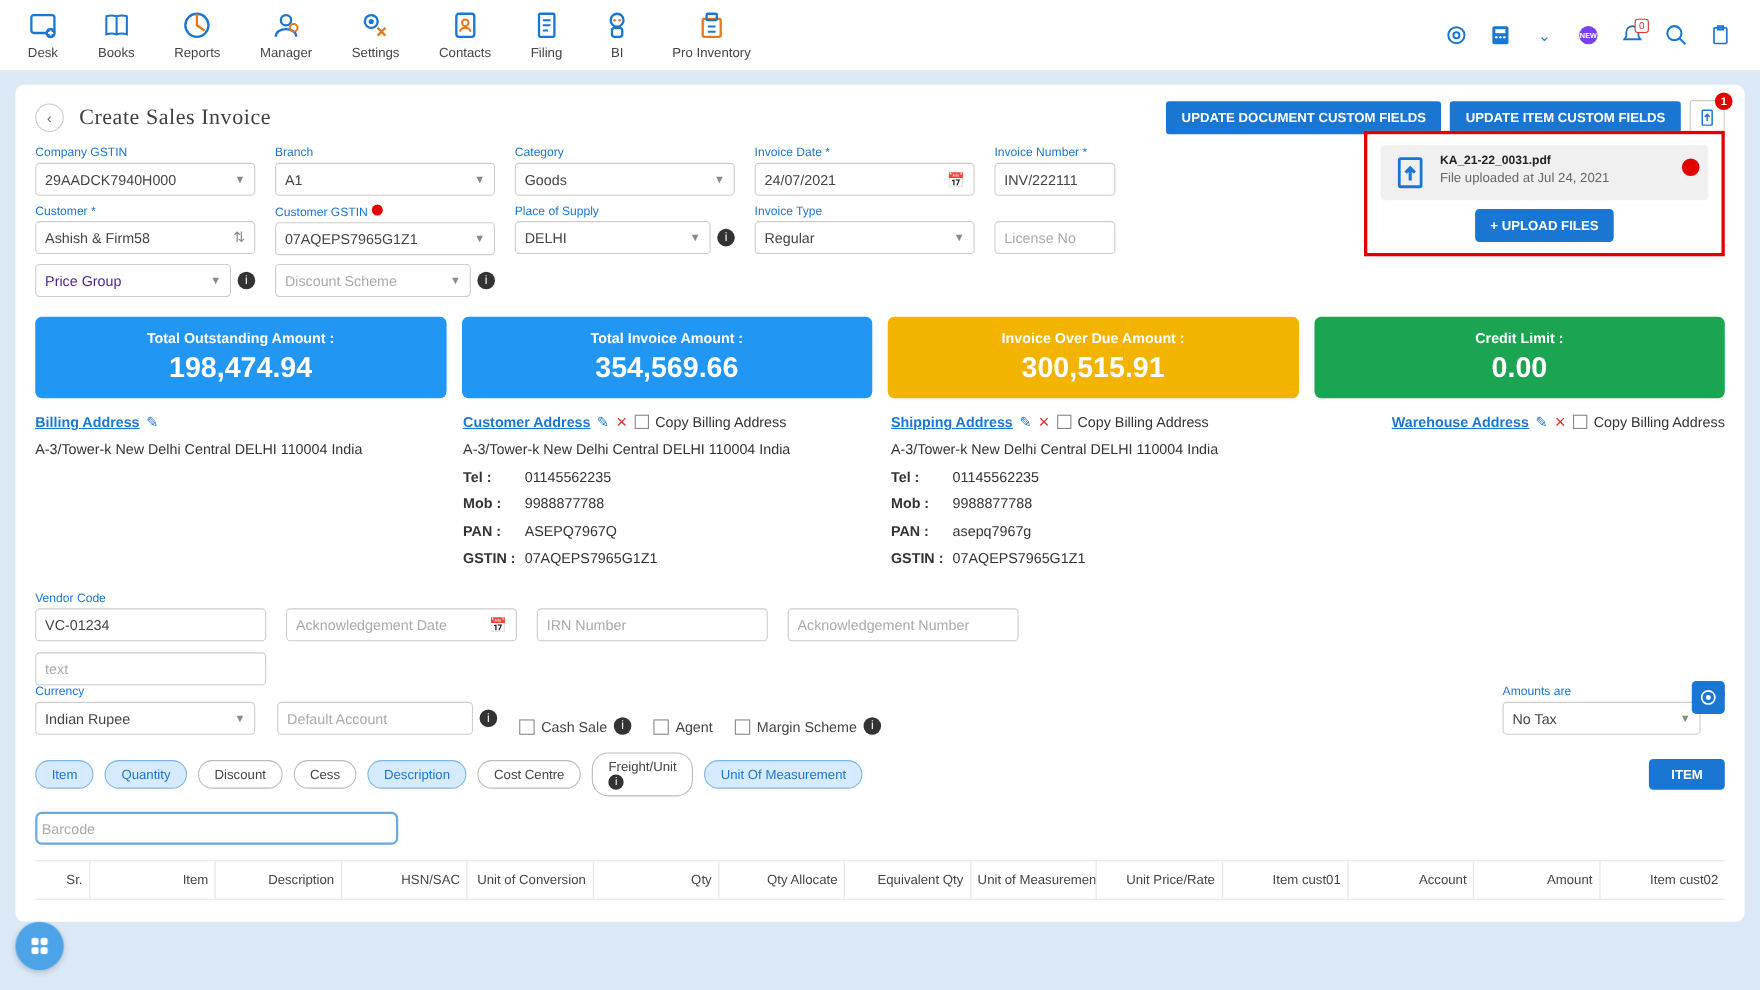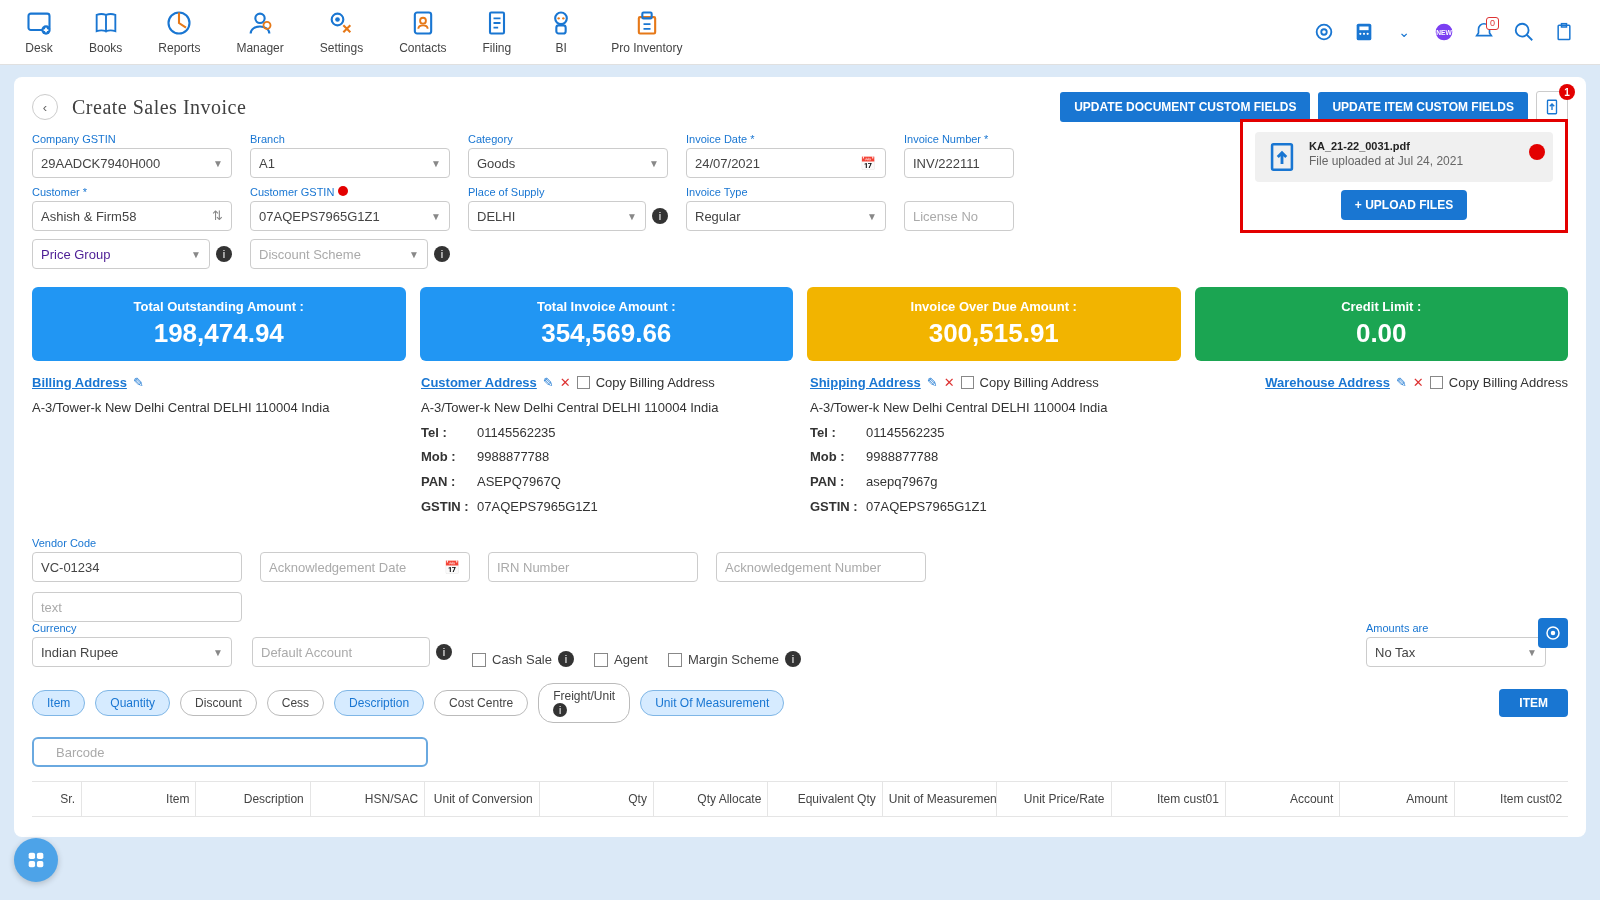--- a/index.html
+++ b/index.html
@@ -60,21 +60,21 @@
 .row-fields .inp.date{cursor:pointer}
 .date-ico{color:#888}
 .settings-btn{position:absolute;right:18px;width:30px;height:30px;background:#1976d2;border-radius:4px;display:flex;align-items:center;justify-content:center;cursor:pointer;color:#fff}
 .curr-row{display:flex;gap:20px;align-items:flex-end;flex-wrap:wrap}
 .cb-lbl{display:flex;align-items:flex-end;gap:6px;font-size:13px;color:#444;cursor:pointer}
 .cb-lbl .cb{width:14px;height:14px;border:1px solid #888}
 .chips-row{display:flex;gap:10px;margin-top:16px;align-items:center}
 .chip{border:1px solid #bbb;border-radius:15px;padding:5px 14px;font-size:12px;color:#444;cursor:pointer;background:#fff}
 .chip.active{background:#d6ebff;border-color:#7fb6e6;color:#1976d2}
 .more-btn{margin-left:auto;background:#1976d2;color:#fff;border:none;padding:7px 20px;border-radius:4px;font-weight:700;font-size:12px;cursor:pointer}
-.barcode-inp{margin-top:14px;width:396px;height:30px;border:2px solid #6aa9e0;border-radius:6px;padding:0 22px;font-size:13px}
+.barcode-inp{margin-top:14px;width:330px;height:30px;border:2px solid #6aa9e0;border-radius:6px;padding:0 4px;font-size:13px}
 .barcode-inp::placeholder{color:#aaa}
 .tbl-head{display:flex;margin-top:14px;border-top:1px solid #e5e5e5;border-bottom:1px solid #e5e5e5}
 .th{font-size:12px;color:#444;padding:10px 6px;text-align:right;border-right:1px solid #e5e5e5;flex:1;white-space:nowrap;overflow:hidden}
 .th:first-child{flex:0 0 50px}
 .th:last-child{border-right:none}
 .fab{position:fixed;left:14px;bottom:18px;width:44px;height:44px;background:#4da3e8;border-radius:50%;display:flex;align-items:center;justify-content:center;cursor:pointer;box-shadow:0 2px 6px rgba(0,0,0,.2)}
 svg{display:block}
 </style>
 </head>
 <body>

